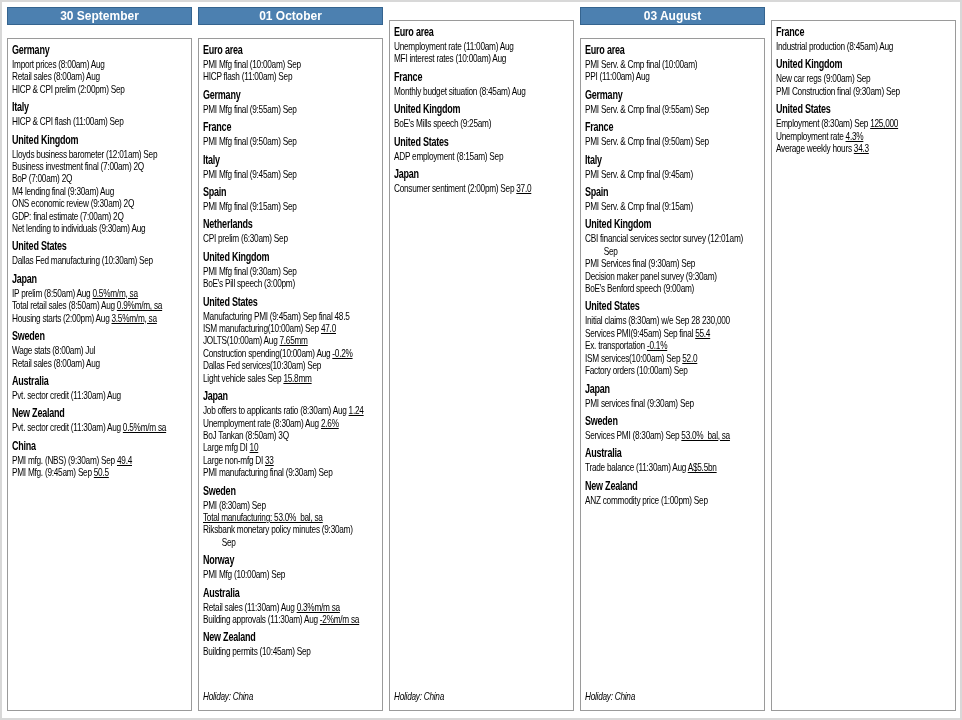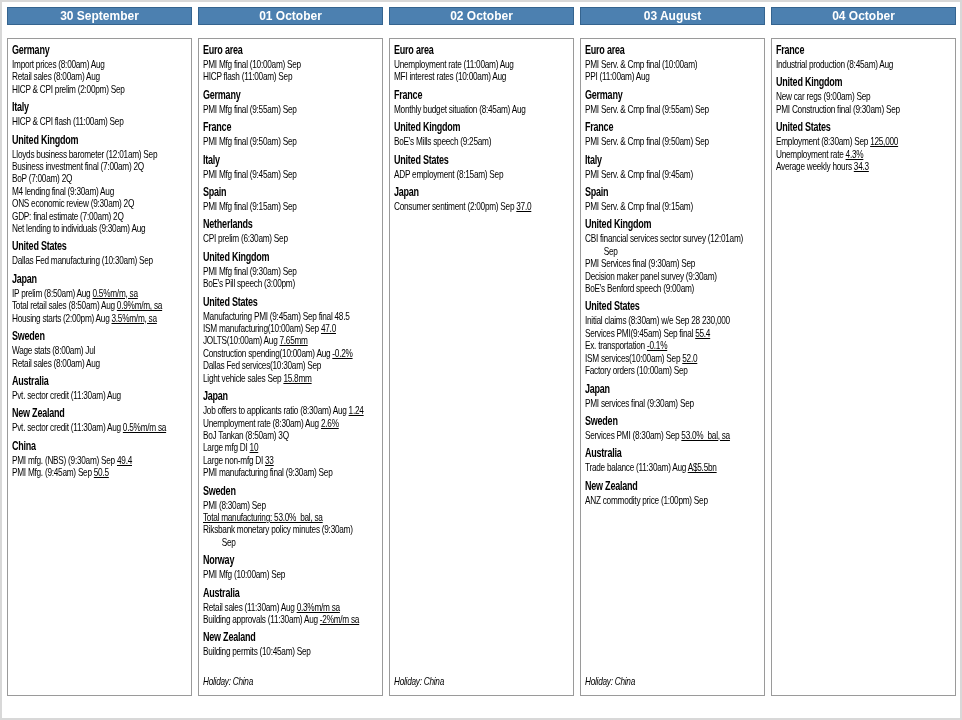--- a/index.html
+++ b/index.html
@@ -1,19 +1,19 @@
 <!DOCTYPE html>
 <html style="--header-bg: #4c80b0; --header-border: #35648f; --header-text: #ffffff; --box-border: #9a9a9a; --frame-border: #d8d8d8; --text-color: #000000;"><head>
 <meta charset="utf-8">
 <style>
   html, body { margin: 0; padding: 0; background: #ffffff; }
   .page {
     width: 962px; height: 720px; box-sizing: border-box;
     border: 2px solid var(--frame-border, #d8d8d8);
-    padding: 5px 4px 22px 5px; background: #fff;
+    padding: 5px 4px 7px 5px; background: #fff;
     font-family: "Liberation Sans", sans-serif;
     color: var(--text-color, #000);
   }
   .columns { display: flex; gap: 6px; height: 100%; box-sizing: border-box; }
   .day-col { width: 20%; min-width: 0; display: flex; flex-direction: column; }
   .day-header {
     background: var(--header-bg, #4c80b0);
     border: 1px solid var(--header-border, #35648f);
     color: var(--header-text, #ffffff);
     font-size: 12px; font-weight: bold; text-align: center;
@@ -273,23 +273,20 @@
   <div class="item"><span class="plain">Building permits (10:45am) Sep</span></div>
 </div>
   </div>
 </div>
         <div class="holiday">Holiday: China</div>
       </div>
     </div>
   </div>
 
   <div class="day-col">
-    <div class="day-header">
-      <span class="day-title">02 October</span>
-    </div>
     <div class="day-body">
       <div class="day-inner">
         <div class="groups">
   <div class="group">
     <div class="country">Euro area</div>
     <div class="items">
   <div class="item"><span class="plain">Unemployment rate (11:00am) Aug</span></div>
 
   <div class="item"><span class="plain">MFI interest rates (10:00am) Aug</span></div>
 </div>
@@ -428,23 +425,20 @@
   <div class="item"><span class="plain">ANZ commodity price (1:00pm) Sep</span></div>
 </div>
   </div>
 </div>
         <div class="holiday">Holiday: China</div>
       </div>
     </div>
   </div>
 
   <div class="day-col">
-    <div class="day-header">
-      <span class="day-title">04 October</span>
-    </div>
     <div class="day-body">
       <div class="day-inner">
         <div class="groups">
   <div class="group">
     <div class="country">France</div>
     <div class="items">
   <div class="item"><span class="plain">Industrial production (8:45am) Aug</span></div>
 </div>
   </div>
 

